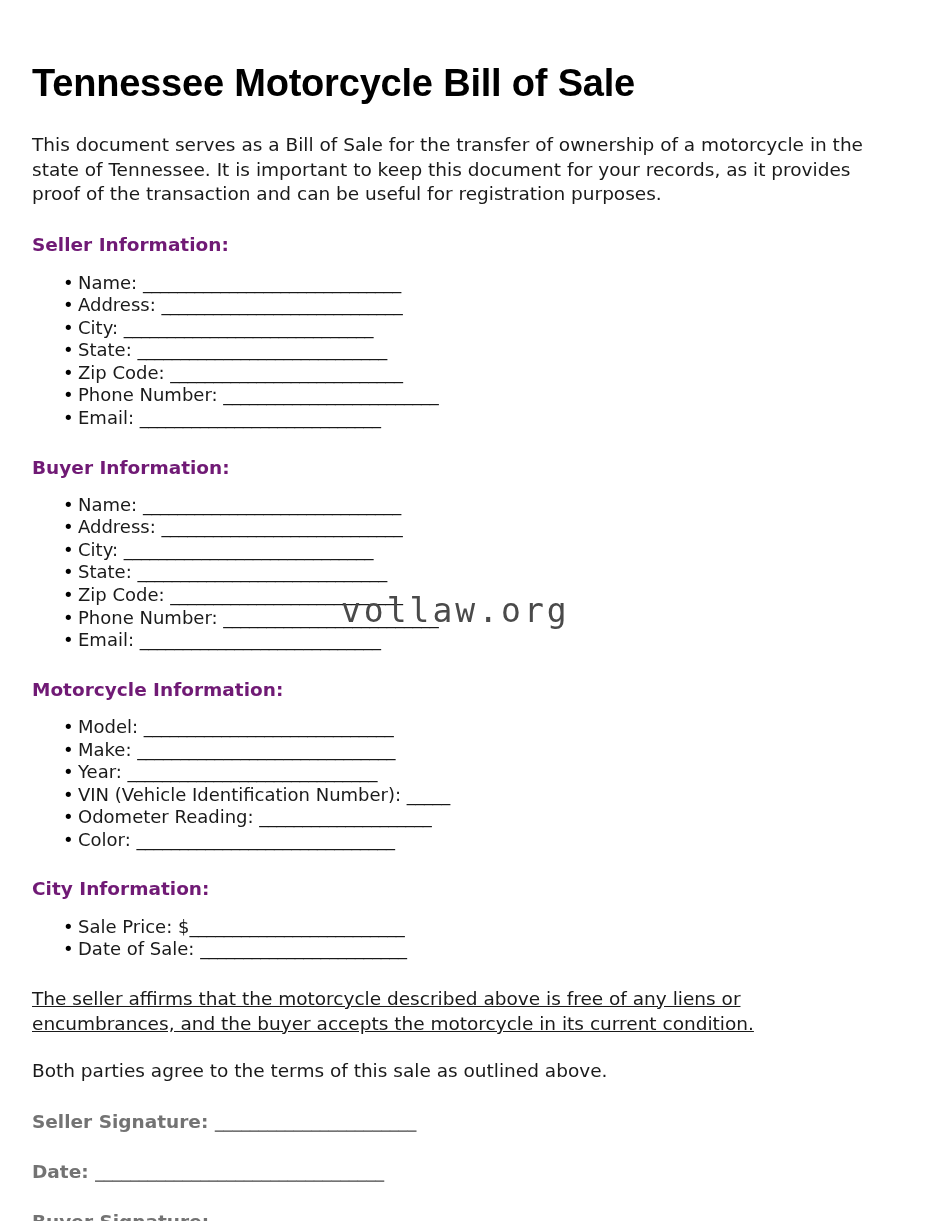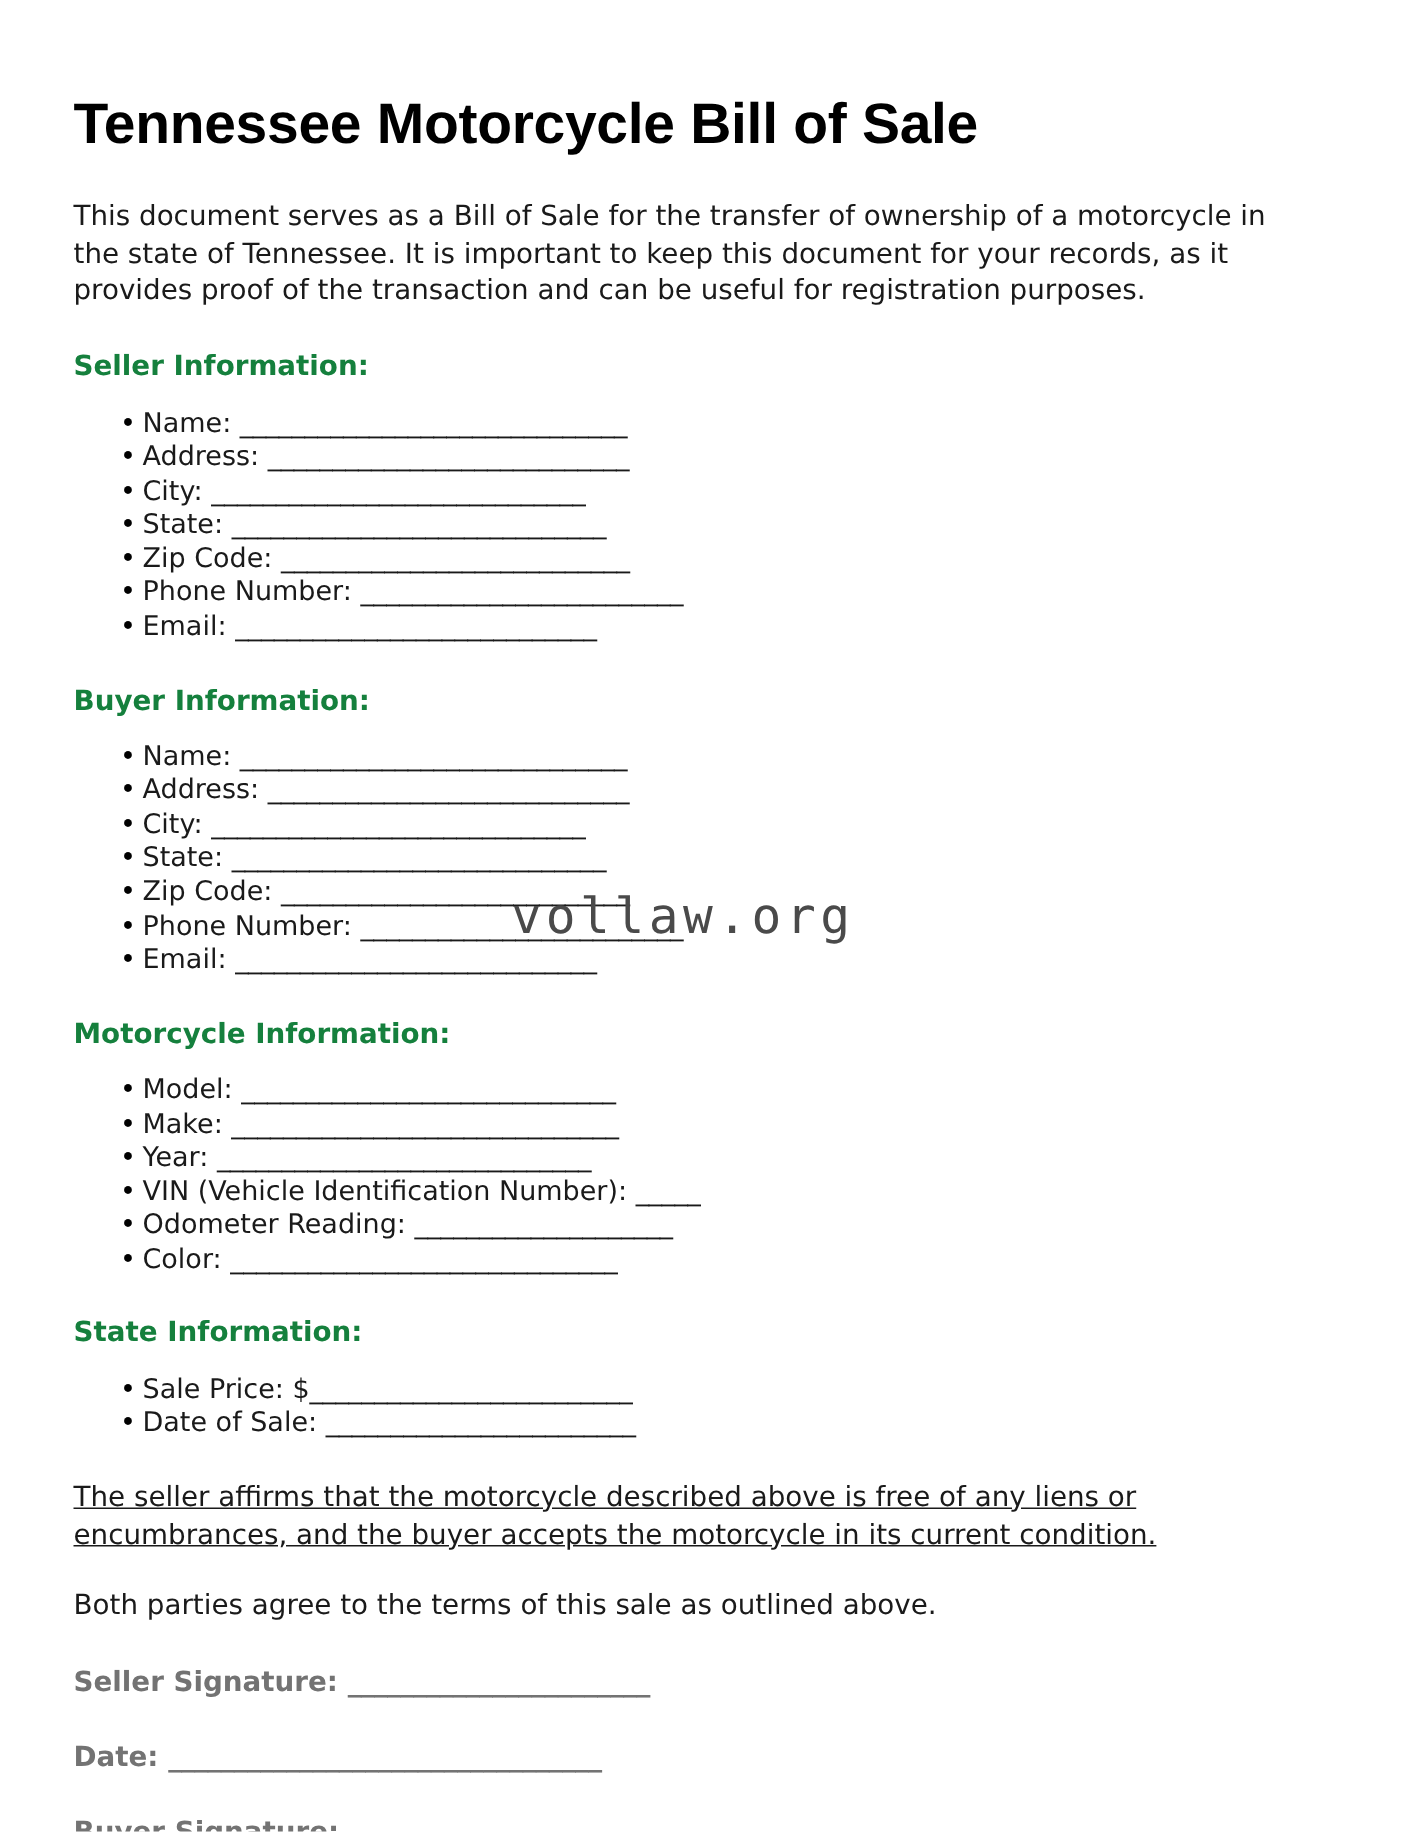--- a/index.html
+++ b/index.html
@@ -16,21 +16,21 @@
     font-family: "DejaVu Sans", "Liberation Sans", sans-serif;
     color: #000000;
     -webkit-font-smoothing: antialiased;
   }
 
   .page {
     position: relative;
     width: 906px;
     height: 1221px;
     box-sizing: border-box;
-    padding: 0 49px;
+    padding: 0 32px;
   }
 
   
   .doc-title {
     margin: 0;
     padding-top: 62px;
     font-family: "Liberation Sans", "DejaVu Sans", sans-serif;
     font-size: 38px;
     font-weight: bold;
     letter-spacing: -0.2px;
@@ -50,21 +50,21 @@
   .para.tight { padding-top: 22px; }
   .para.loose { padding-top: 26px; text-decoration: underline; }
 
   
   .section-heading {
     margin: 0;
     padding-top: 26px;
     font-size: 18.5px;
     font-weight: bold;
     line-height: 1.3;
-    color: #15803d;
+    color: #701a75;
   }
 
   
   ul.field-list {
     list-style: none;
     margin: 0;
     padding: 14px 0 0 0;
   }
   ul.field-list li {
     position: relative;
@@ -150,21 +150,21 @@
   <h2 class="section-heading">Motorcycle Information:</h2>
   <ul class="field-list">
     <li><span>Model:</span> <span class="blank">_____________________________</span></li>
     <li><span>Make:</span> <span class="blank">______________________________</span></li>
     <li><span>Year:</span> <span class="blank">_____________________________</span></li>
     <li><span>VIN (Vehicle Identification Number):</span> <span class="blank">_____</span></li>
     <li><span>Odometer Reading:</span> <span class="blank">____________________</span></li>
     <li><span>Color:</span> <span class="blank">______________________________</span></li>
   </ul>
 
-  <h2 class="section-heading">State Information:</h2>
+  <h2 class="section-heading">City Information:</h2>
   <ul class="field-list">
     <li><span>Sale Price: $</span><span class="blank">_________________________</span></li>
     <li><span>Date of Sale:</span> <span class="blank">________________________</span></li>
   </ul>
 
   <p class="para loose">The seller affirms that the motorcycle described above is free of any liens or encumbrances, and the buyer accepts the motorcycle in its current condition.</p>
 
   <p class="para tight">Both parties agree to the terms of this sale as outlined above.</p>
 
   <p class="sig-line"><span>Seller Signature:</span> <span class="blank">_______________________</span></p>

